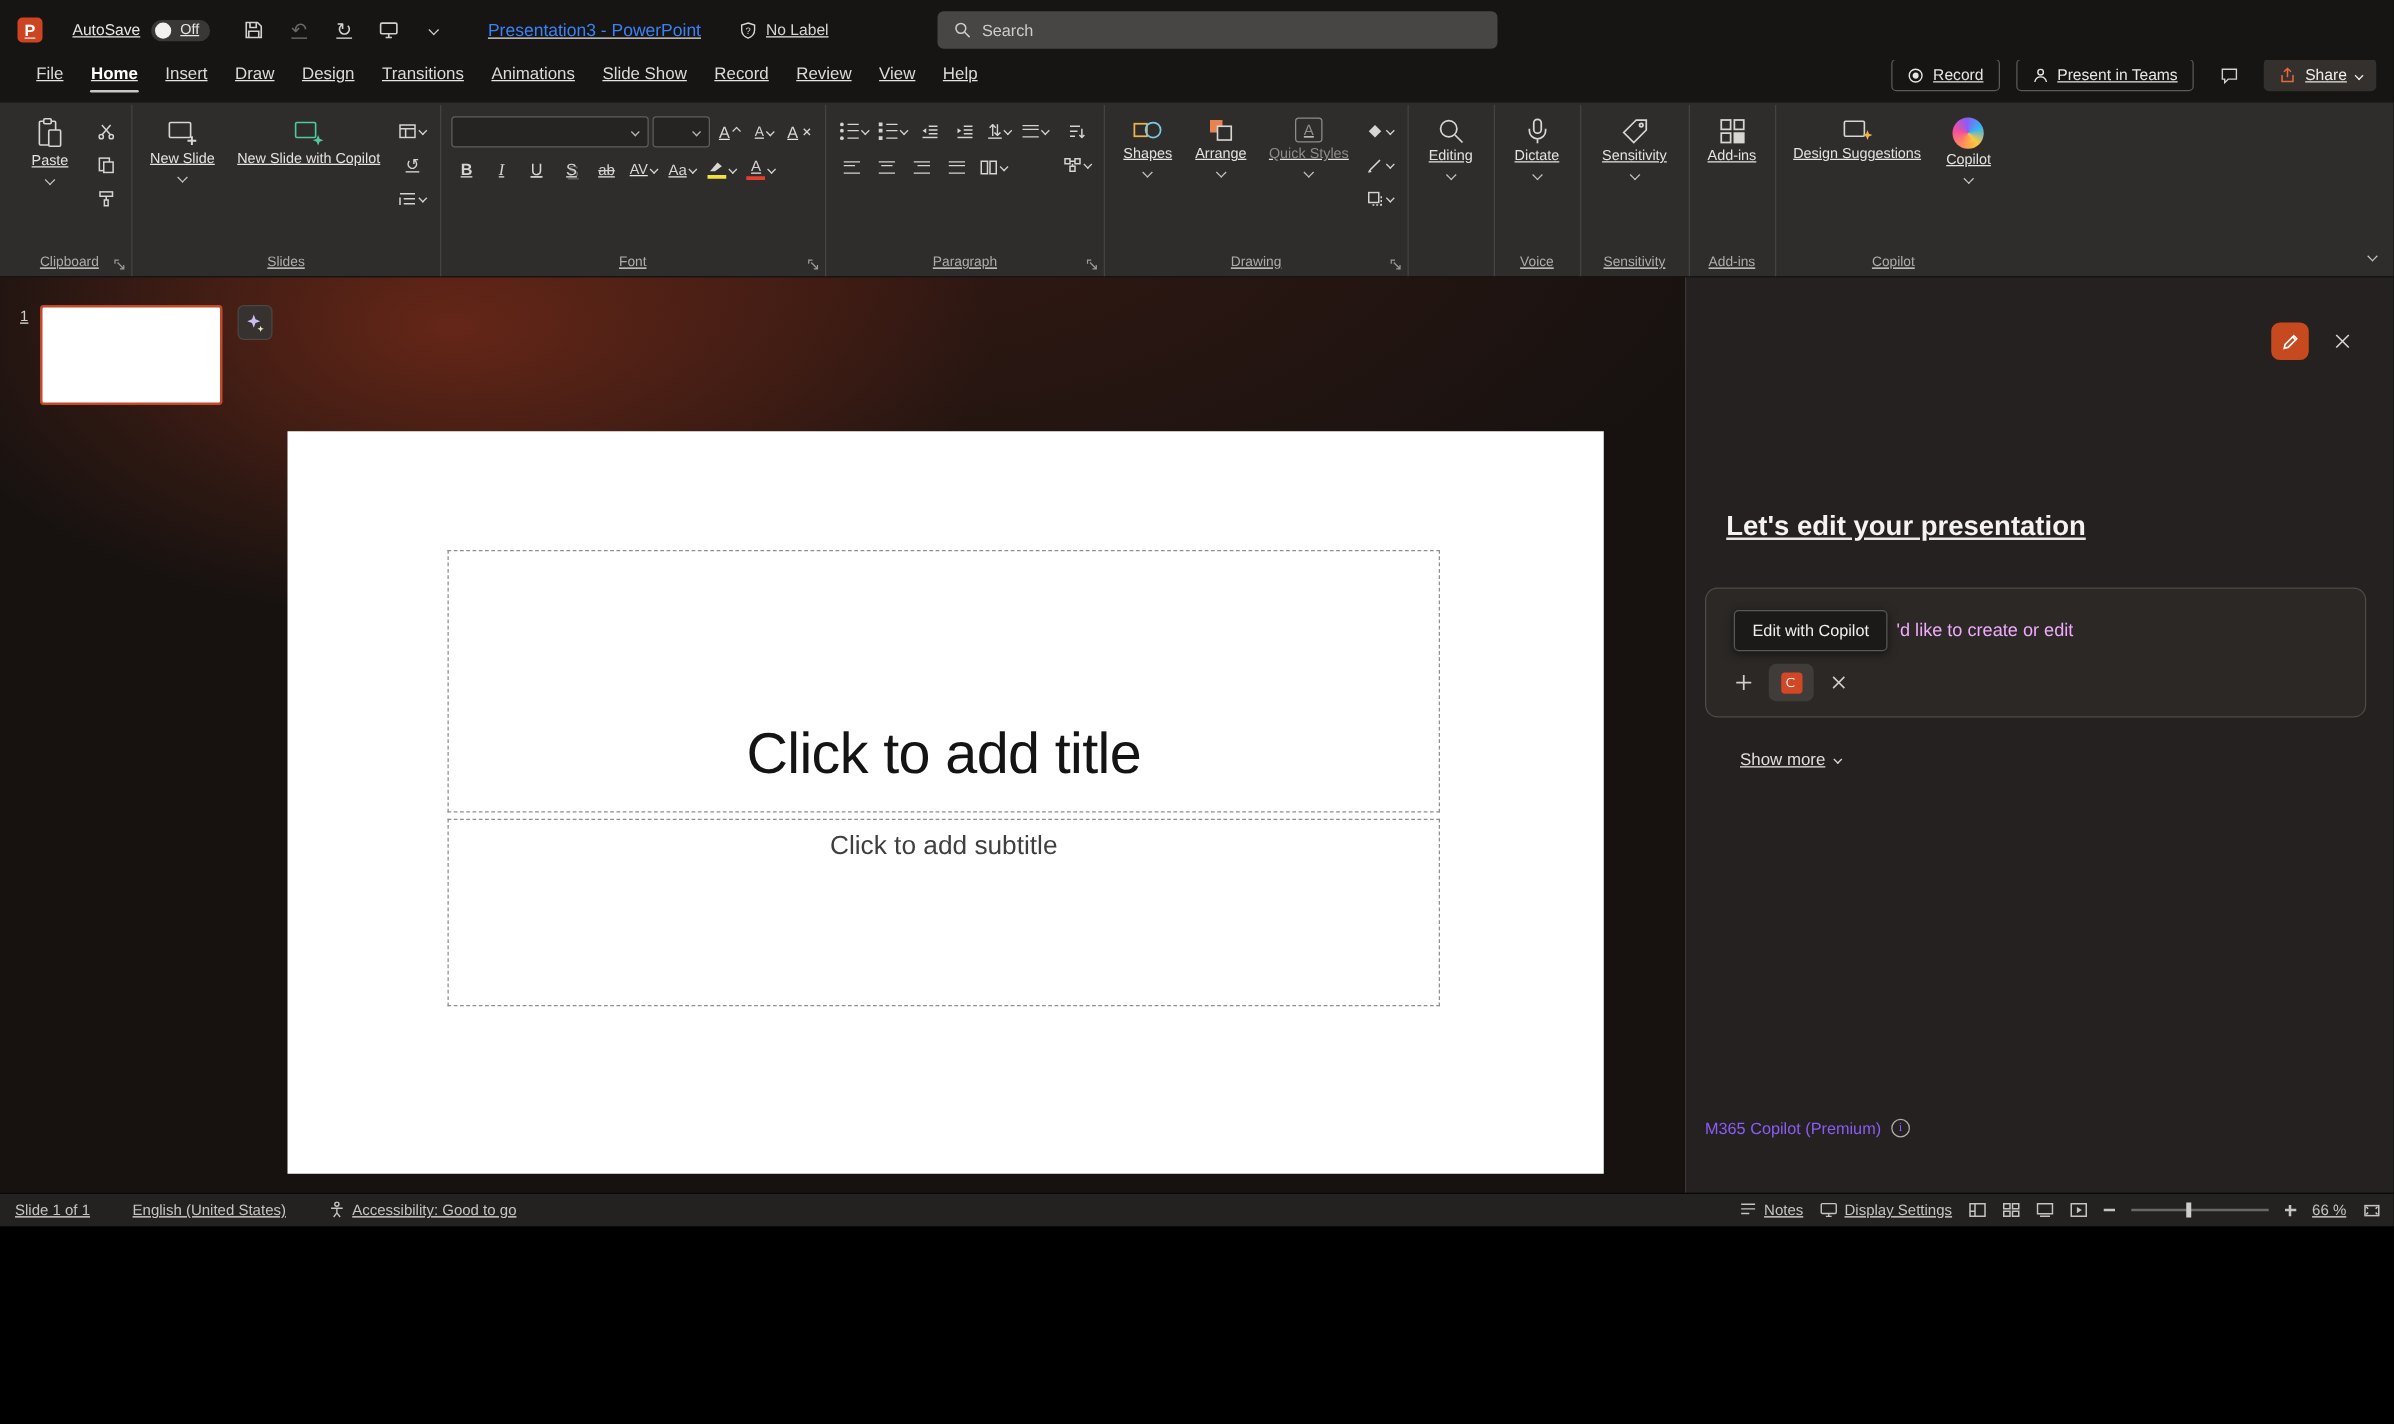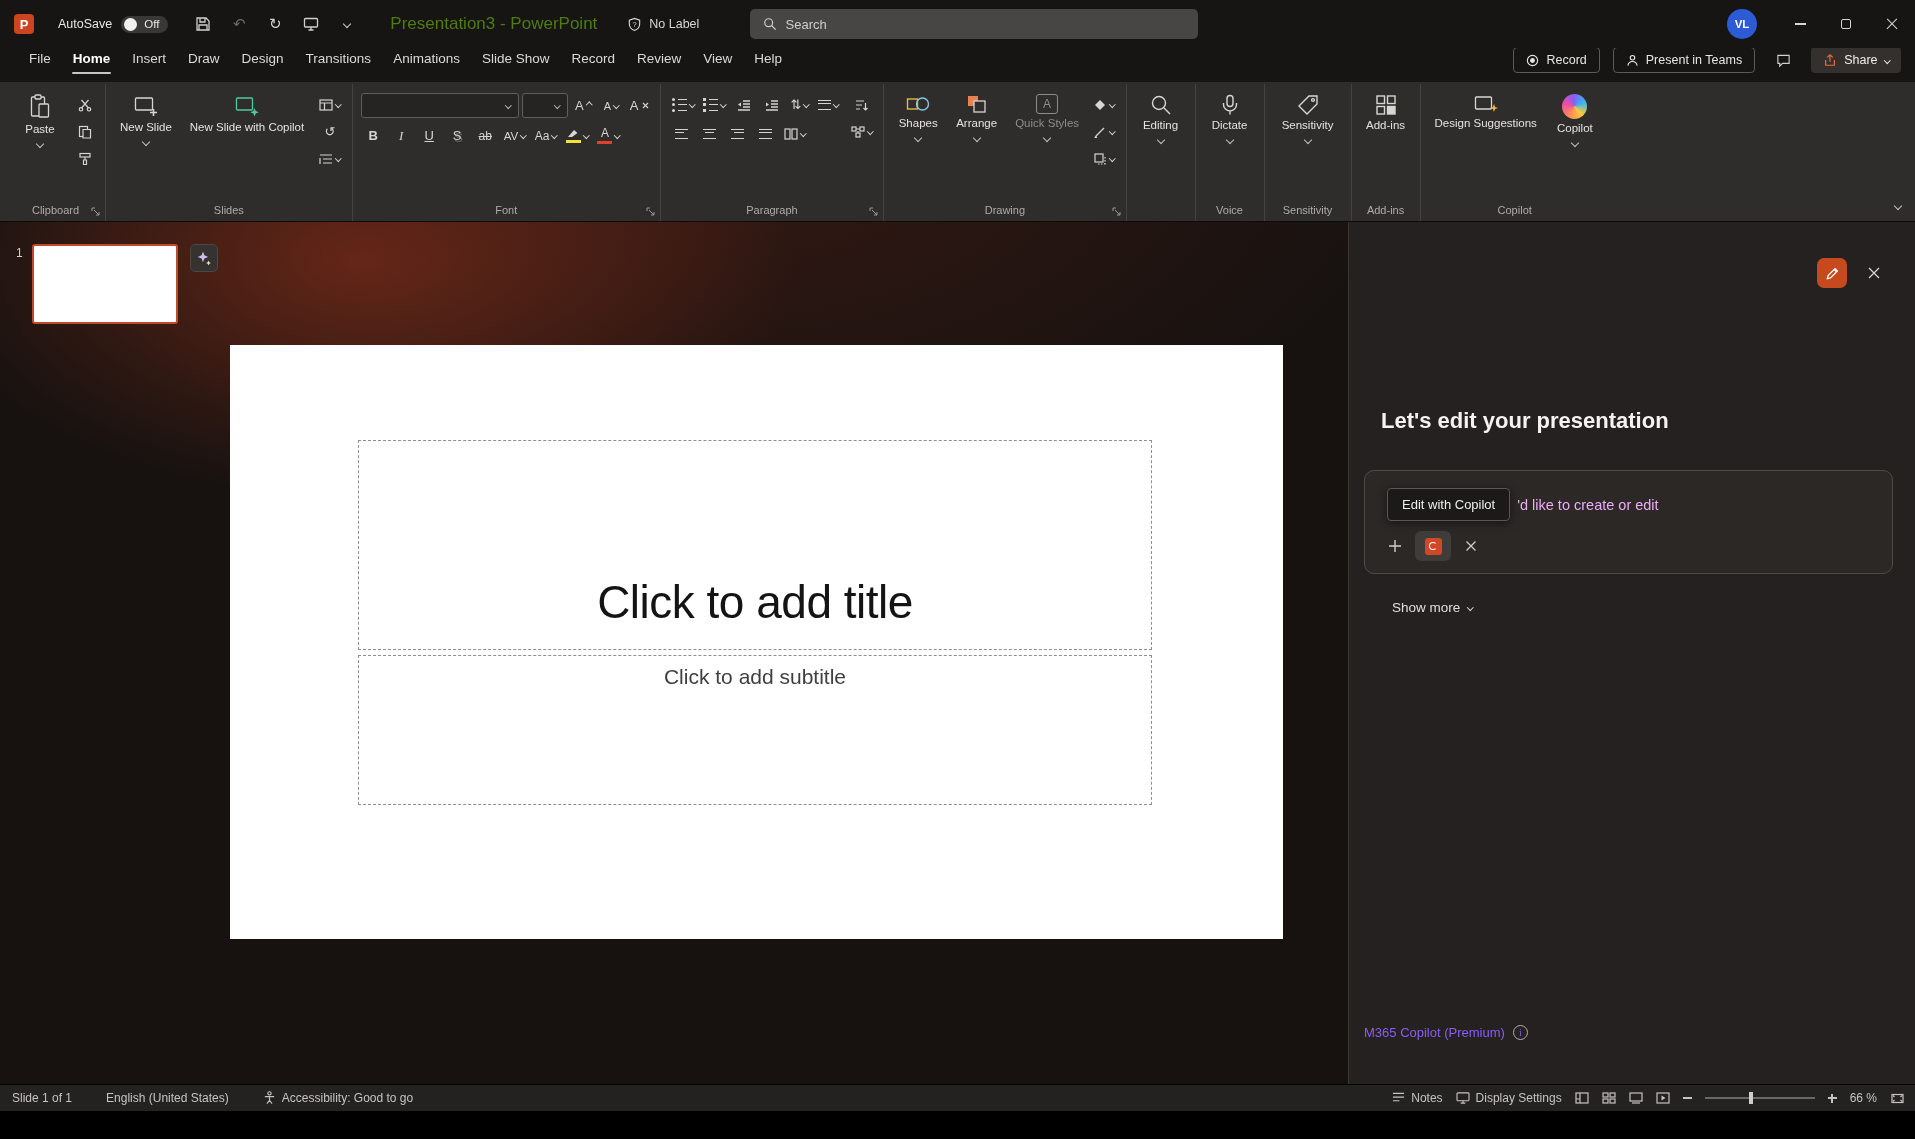--- a/index.html
+++ b/index.html
@@ -1,34 +1,34 @@
 <!DOCTYPE html>
 <html><head>
 <meta charset="utf-8">
 <style>
   *{margin:0;padding:0;box-sizing:border-box;}
   html,body{background:#000;}
   body{width:1915px;height:1139px;overflow:hidden;font-family:"Liberation Sans",sans-serif;}
-  .app{width:1915px;height:1111px;display:flex;flex-direction:column;background:#161514;color:#e8e6e3;}
+  .app{width:1915px;height:981px;display:flex;flex-direction:column;background:#161514;color:#e8e6e3;text-decoration:underline;}
   svg{display:block;}
   .chev{display:inline-block;width:6px;height:6px;border-right:1.4px solid currentColor;border-bottom:1.4px solid currentColor;transform:rotate(45deg);}
   .chev.sm{width:4.5px;height:4.5px;border-width:1.2px;}
   .chev.up{transform:rotate(-135deg);}
   .dim{opacity:.45;}
 
   
   .titlebar{height:48px;display:flex;align-items:center;padding-left:14px;position:relative;background:#161514;flex:0 0 auto;}
   .ppt-logo{width:20px;height:20px;border-radius:4px;background:#cd4420;color:#fff;font-weight:bold;font-size:13px;display:flex;align-items:center;justify-content:center;}
   .ppt-logo::after{content:"P";}
   .autosave{display:flex;align-items:center;gap:9px;margin-left:24px;font-size:12.5px;color:#e8e6e3;}
   .tg{display:flex;align-items:flex-start;gap:7px;background:#3a3836;border-radius:10px;padding:2px 9px 2px 3px;font-size:11.5px;color:#e8e6e3;}
   .knob{width:13px;height:13px;border-radius:50%;background:#f3f1ef;display:inline-block;}
   .qat{display:flex;align-items:center;gap:6px;margin-left:20px;color:#d2d0cd;}
   .qbtn{width:30px;height:28px;display:flex;align-items:center;justify-content:center;border-radius:4px;color:#d2d0cd;font-size:15px;}
-  .doc-title{margin-left:28px;font-size:17px;color:#4d7c0f;white-space:nowrap;}
+  .doc-title{margin-left:28px;font-size:14px;color:#3b82f6;white-space:nowrap;}
   .badge{display:flex;align-items:center;gap:7px;margin-left:30px;font-size:12.5px;color:#d8d6d3;}
   .searchbox{position:absolute;left:calc(50% + 16px);top:9px;transform:translateX(-50%);width:448px;height:30px;background:#484644;border-radius:5px;display:flex;align-items:center;gap:9px;padding:0 13px;color:#cfcdca;font-size:13px;}
   .tb-right{margin-left:auto;display:flex;align-items:center;height:100%;}
   .avatar{width:30px;height:30px;border-radius:50%;background:#2d5bd6;color:#fff;font-size:11.5px;font-weight:bold;display:flex;align-items:center;justify-content:center;margin-right:20px;}
   .winbtn{width:46px;height:48px;display:flex;align-items:center;justify-content:center;color:#d8d6d3;}
   .min-glyph{width:11px;height:1.5px;background:currentColor;display:block;}
   .max-glyph{width:10px;height:10px;border:1.4px solid currentColor;border-radius:2px;display:block;}
   .x-glyph{position:relative;width:13px;height:13px;display:block;}
   .x-glyph::before,.x-glyph::after{content:"";position:absolute;left:50%;top:50%;width:14px;height:1.4px;background:currentColor;}
   .x-glyph::before{transform:translate(-50%,-50%) rotate(45deg);}
@@ -185,32 +185,20 @@
         </svg>
       <span>No Label</span>
     </span>
     <div class="searchbox">
       <svg width="14" height="14" viewBox="0 0 16 16" fill="none" stroke="#cfcdca" stroke-width="1.4">
           <circle cx="6.5" cy="6.5" r="4.5"></circle>
           <path d="M10 10l4.5 4.5"></path>
         </svg>
       <span>Search</span>
     </div>
-    <div class="tb-right">
-      <span class="avatar">VL</span>
-      <span class="winbtn">
-          <i class="min-glyph"></i>
-        </span>
-      <span class="winbtn">
-          <i class="max-glyph"></i>
-        </span>
-      <span class="winbtn">
-          <i class="x-glyph"></i>
-        </span>
-    </div>
   </header>
 
   <nav class="menubar">
     <div class="tabs">
       <span class="mtab">File</span>
       <span class="mtab active">Home</span>
       <span class="mtab">Insert</span>
       <span class="mtab">Draw</span>
       <span class="mtab">Design</span>
       <span class="mtab">Transitions</span>

